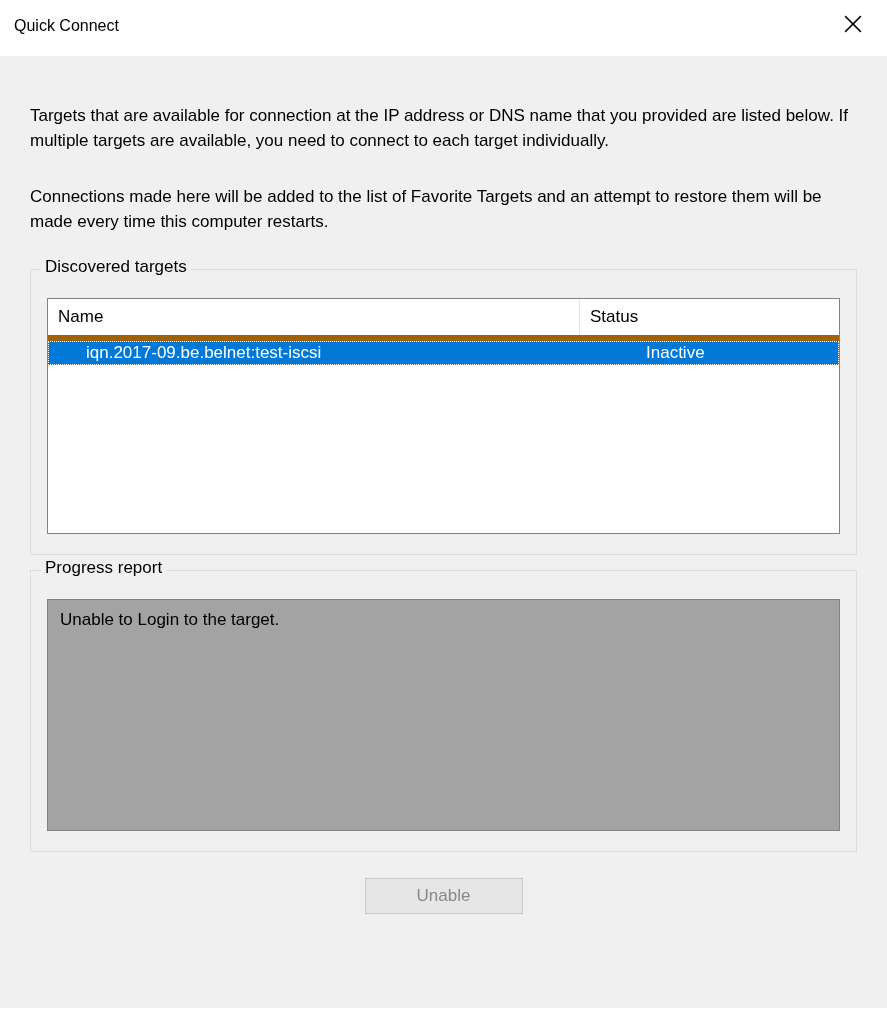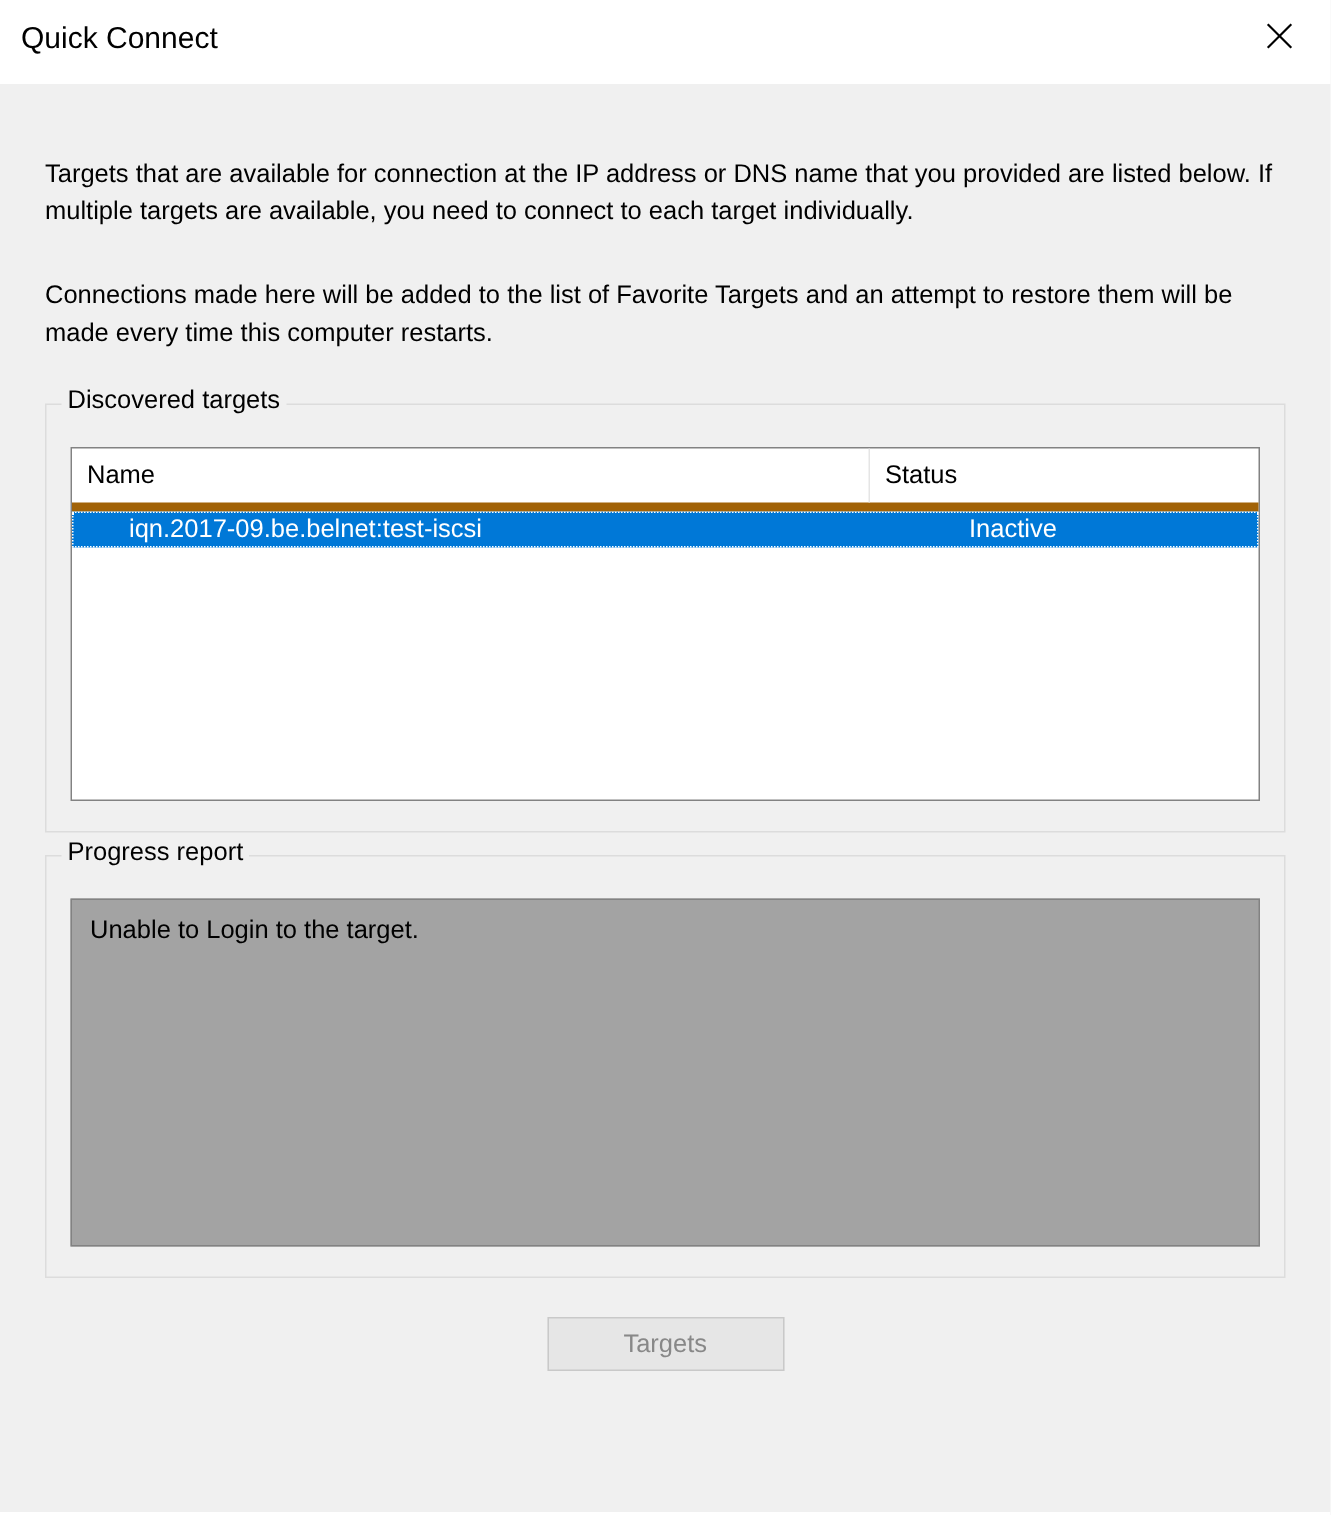--- a/index.html
+++ b/index.html
@@ -17,21 +17,21 @@
       color: #000;
     }
     .titlebar {
       display: flex;
       justify-content: space-between;
       align-items: center;
       padding: 10px 14px 14px 14px;
       background: #ffffff;
     }
     .titlebar-title {
-      font-size: 20px;
+      font-size: 16px;
     }
     .close-btn {
       width: 40px;
       height: 32px;
       display: flex;
       align-items: center;
       justify-content: center;
       cursor: pointer;
       font-size: 18px;
       background: transparent;
@@ -185,16 +185,16 @@
   </div>
 
   <div class="fieldset progress">
     <div class="fieldset-legend">Progress report</div>
     <div class="progress-box">
       <div>Unable to Login to the target.</div>
     </div>
   </div>
 
   <div class="button-row">
-    <button class="btn" disabled="">Targets</button>
+    <button class="btn" disabled="">Unable</button>
   </div>
 
 </div>
 
 </body></html>

